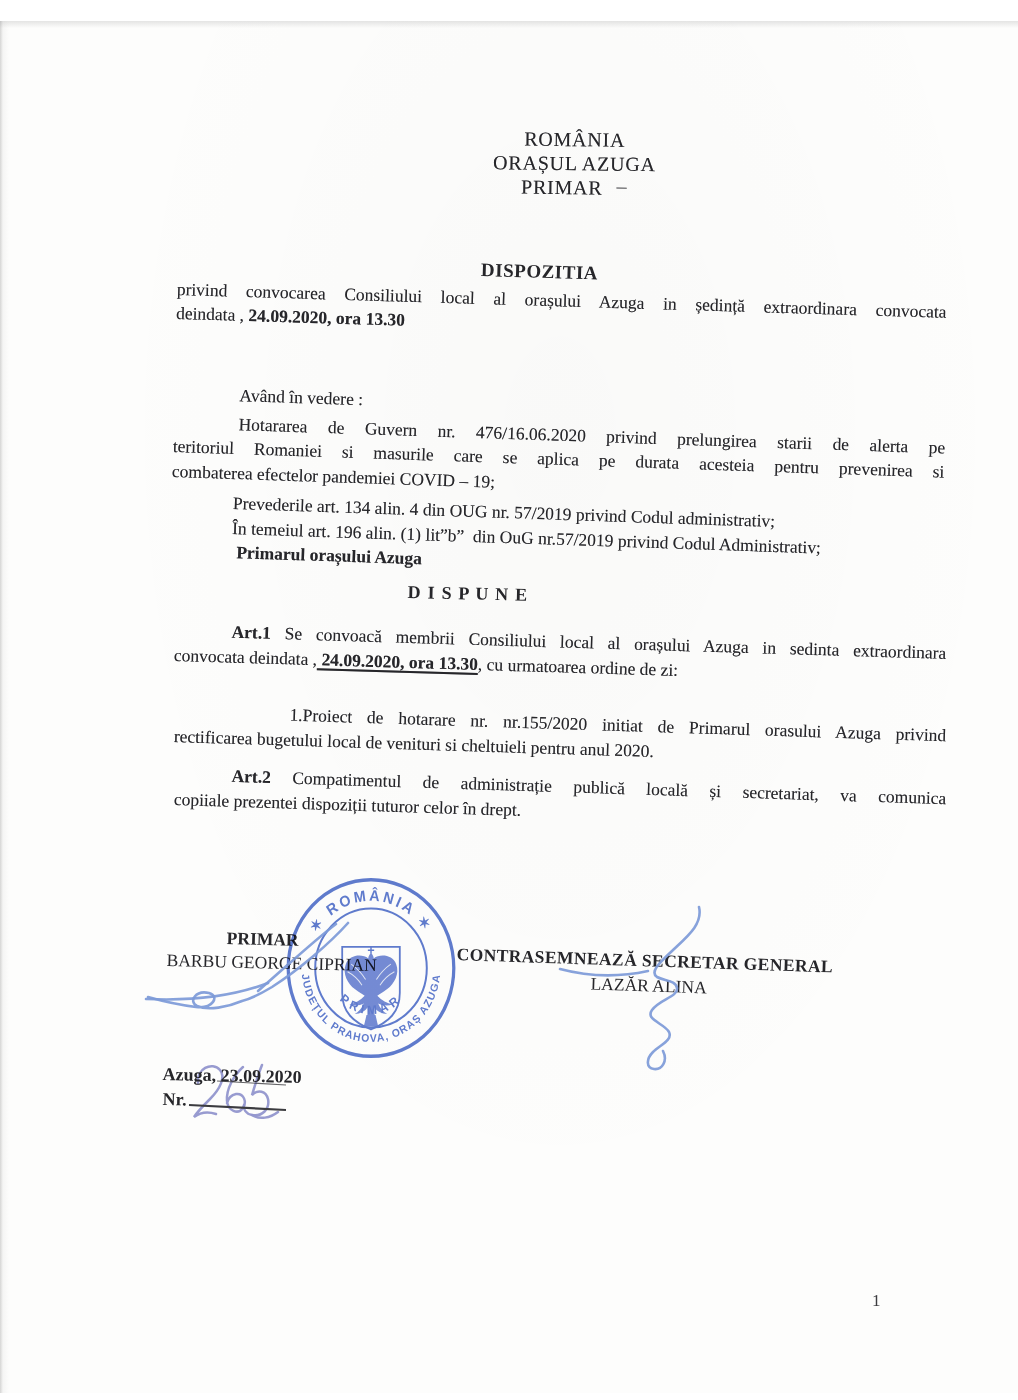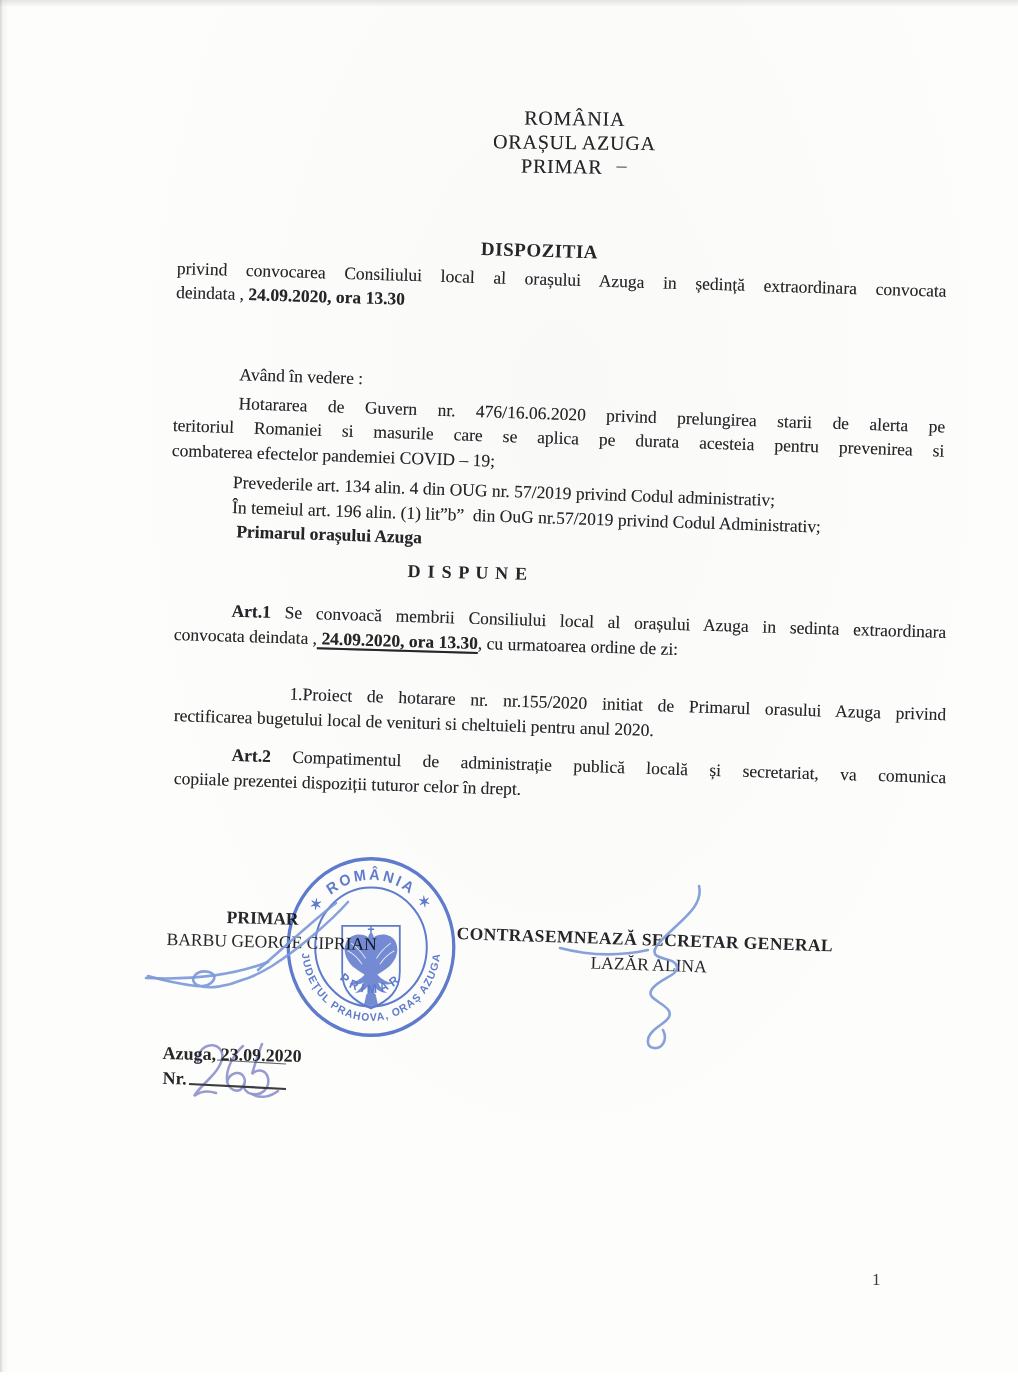--- a/index.html
+++ b/index.html
@@ -1,20 +1,21 @@
 <!DOCTYPE html>
 <html><head>
 <meta charset="utf-8">
 <style>
   html,body{margin:0;padding:0;background:#ffffff;}
   .page{
     position:relative; width:1018px; height:1372px; overflow:hidden;
     background:#fdfdfc;
     font-family:"Liberation Serif", serif;
     color:#26262a;
+    margin-top:21px;
   }
   .page::before{
     content:""; position:absolute; inset:0; pointer-events:none;
     background:
       linear-gradient(90deg, rgba(110,110,110,.28) 0px, rgba(190,190,190,.12) 3px, rgba(255,255,255,0) 9px),
       linear-gradient(180deg, rgba(130,130,130,.20) 0px, rgba(255,255,255,0) 7px),
       radial-gradient(ellipse at 55% 30%, rgba(0,0,0,0.015), rgba(0,0,0,0) 60%);
   }
   .block{position:absolute; font-size:17.5px; line-height:24.5px; transform-origin:0 0;}
   .t, .line, .jline{text-shadow:0 0 .6px rgba(55,55,60,.45);}

